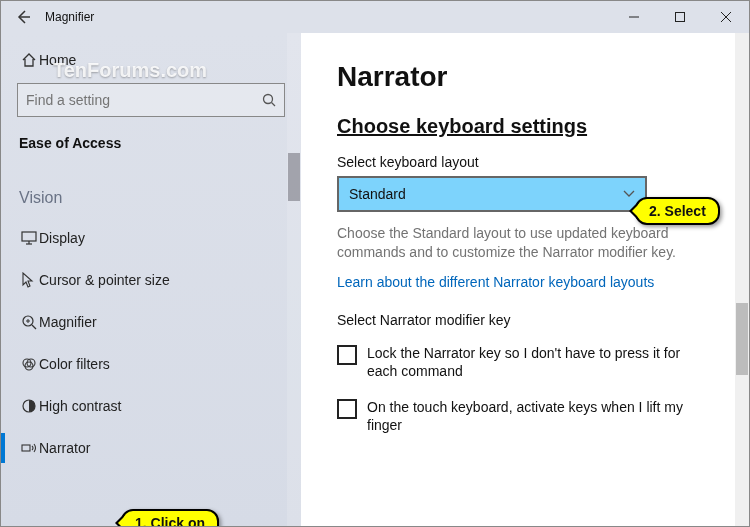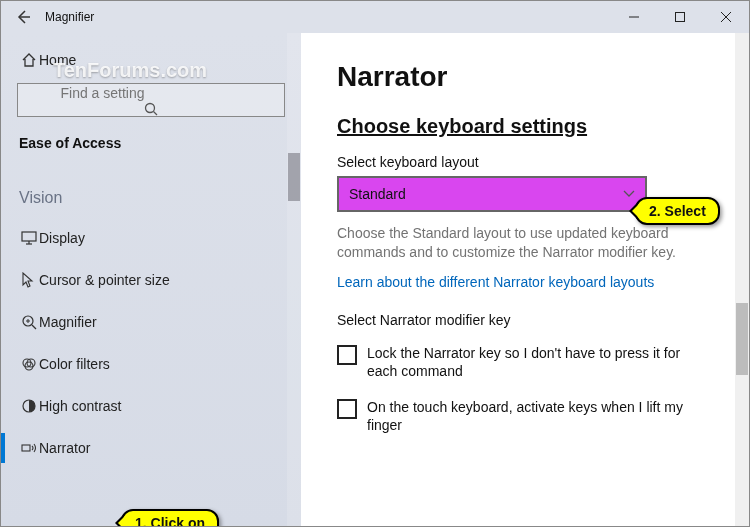--- a/index.html
+++ b/index.html
@@ -9,33 +9,33 @@
 .titlebar .title { flex: 1; font-size: 12px; color: #111; padding-left: 0px; }
 .titlebar .winbtns { display: flex; }
 .titlebar .winbtns div { width: 46px; height: 32px; display: flex; align-items: center; justify-content: center; color: #222; font-size: 11px; }
 .content { display: flex; height: calc(100% - 32px); position: relative; }
 .sidebar { width: 300px; background: linear-gradient(180deg, #dde1ea, #d6dbe6); padding: 8px 0 0 0; position: relative; }
 .sidebar-inner { padding: 0 16px; }
 .home-row { display: flex; align-items: center; height: 38px; color: #222; padding-left: 4px; }
 .home-row .icon { width: 18px; text-align: center; font-size: 15px; }
 .home-row span.lbl { font-size: 14px; }
 .watermark { position: absolute; top: 58px; left: 52px; color: rgba(255,255,255,0.85); font-size: 20px; font-weight: 600; text-shadow: 0 1px 2px rgba(0,0,0,0.3); pointer-events: none; }
-.search { margin: 4px 0 12px 0; height: 34px; border: 1px solid #888; background: rgba(255,255,255,0.25); display: flex; align-items: center; padding: 0 8px; color: #555; flex-direction: column; }
+.search { margin: 4px 0 12px 0; height: 34px; border: 1px solid #888; background: rgba(255,255,255,0.25); display: flex; align-items: center; padding: 0 8px; color: #555; }
 .search input { flex: 1; border: none; background: transparent; outline: none; font-size: 14px; color: #333; }
 .search .sicon { color: #555; font-size: 14px; }
 .section-hdr { font-size: 14px; font-weight: 600; color: #111; padding: 6px 0 20px 2px; }
 .group-label { font-size: 16px; color: #6a7386; padding: 18px 0 10px 2px; }
 .nav-item { display: flex; align-items: center; height: 42px; gap: 0; padding-left: 4px; color: #222; font-size: 14px; cursor: pointer; position: relative; }
 .nav-item .icon { width: 18px; text-align: center; color: #333; font-size: 15px; }
 .nav-item.selected::before { content: ""; position: absolute; left: -16px; top: 6px; bottom: 6px; width: 4px; background: #0078d4; }
 .main { flex: 1; padding: 28px 36px 0 36px; overflow: hidden; position: relative; background: #fff; }
 .main h1 { font-size: 28px; font-weight: 600; color: #111; margin-bottom: 22px; }
 .main h2 { font-size: 20px; font-weight: 600; color: #111; margin-bottom: 16px; text-decoration: underline; }
 .label { font-size: 14px; color: #111; margin-bottom: 6px; }
-.select-box { width: 310px; height: 34px; border: 2px solid #666; display: flex; align-items: center; justify-content: space-between; padding: 16px 10px; font-size: 14px; color: #111; background: #d946ef; margin-bottom: 12px; }
+.select-box { width: 310px; height: 34px; border: 2px solid #666; display: flex; align-items: center; justify-content: space-between; padding: 16px 10px; font-size: 14px; color: #111; background: #7dd3fc; margin-bottom: 12px; }
 .select-box .chev { color: #555; }
 .desc { font-size: 14px; color: #737373; line-height: 1.35; margin-bottom: 12px; max-width: 370px; }
 .link { font-size: 14px; color: #0066bb; margin-bottom: 22px; display: block; }
 .checkbox-row { display: flex; align-items: flex-start; gap: 10px; font-size: 14px; color: #111; margin-bottom: 18px; max-width: 380px; line-height: 1.3; }
 .checkbox-row .box { width: 20px; height: 20px; border: 2px solid #222; flex-shrink: 0; margin-top: 1px; }
 .scroll-right { position: absolute; right: 0; top: 0; bottom: 0; width: 14px; background: #f0f0f0; }
 .scroll-thumb { position: absolute; right: 1px; width: 12px; top: 270px; height: 72px; background: #bcbcbc; }
 .scroll-left { position: absolute; right: 0; top: 0; bottom: 0; width: 14px; background: rgba(255,255,255,0.15); }
 .scroll-left-thumb { position: absolute; right: 1px; width: 12px; top: 120px; height: 48px; background: rgba(120,120,130,0.6); }
 .callout { position: absolute; background: #ffff00; border: 2px solid #000; border-radius: 12px; padding: 4px 12px; font-size: 14px; font-weight: 600; color: #111; box-shadow: 2px 2px 4px rgba(0,0,0,0.4); z-index: 50; white-space: nowrap; margin-top: 16px; }

